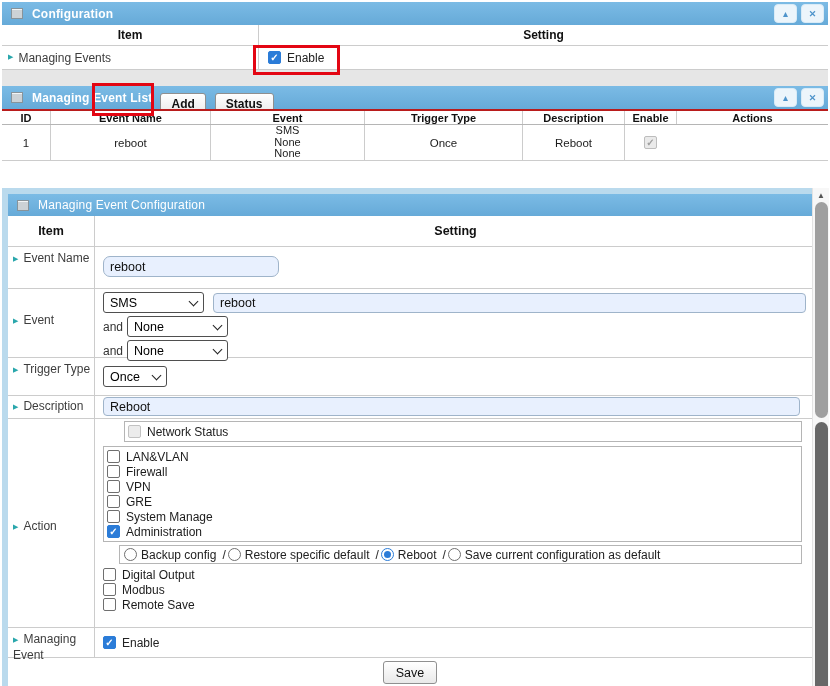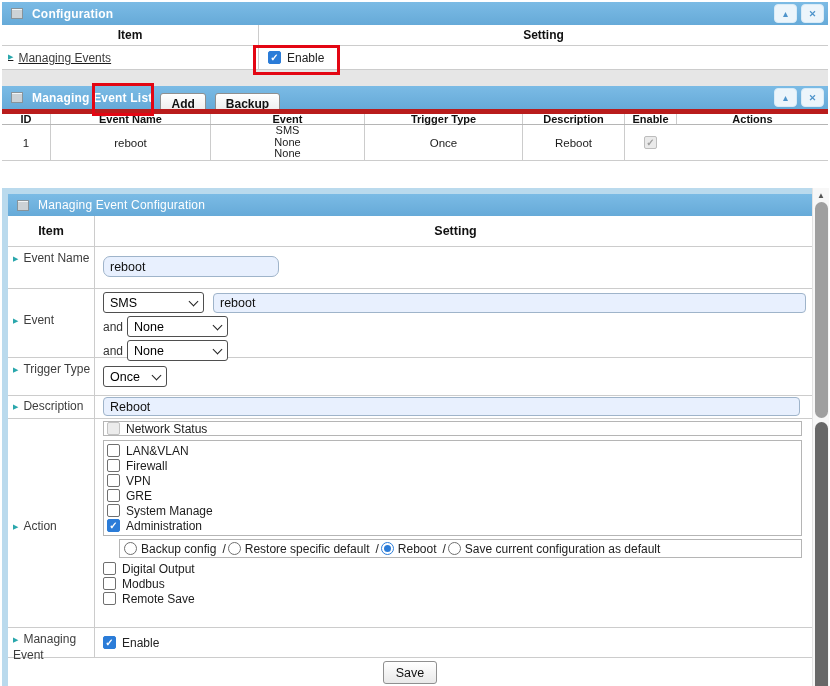--- a/index.html
+++ b/index.html
@@ -44,21 +44,21 @@
           padding:1px 6px;box-sizing:border-box;display:flex;align-items:center;}
   
   .trow{position:absolute;display:flex;box-sizing:border-box;background:#fff;}
   .tcell{box-sizing:border-box;display:flex;align-items:center;}
   .tcell.hd{justify-content:center;font-weight:bold;font-size:12px;color:#111;}
   .vline{border-left:1px solid #ccc;}
   .arr{font-style:normal;color:#2aa7ac;font-size:7px;margin-right:5px;position:relative;top:-1px;}
   .lbltxt{font-size:12px;color:#3d3d3d;}
   .gray{position:absolute;left:2px;top:70px;width:826px;height:16px;background:#e6e6e6;}
   
-  .t2hdr{top:109px;height:16px;border-top:5px solid #b91c1c;border-bottom:1px solid #b5b5b5;}
+  .t2hdr{top:109px;height:16px;border-top:2px solid #b91c1c;border-bottom:1px solid #b5b5b5;}
   .t2hdr .tcell{justify-content:center;font-weight:bold;font-size:11px;color:#111;}
   .t2row{top:125px;height:36px;border-bottom:1px solid #ccc;font-size:11.5px;}
   .t2row .tcell{justify-content:center;}
   .evlines{text-align:center;line-height:11.5px;font-size:11px;}
   
   #p3{position:absolute;left:2px;top:188px;width:810px;height:498px;box-sizing:border-box;
       border-left:6px solid #badaed;border-top:6px solid #badaed;background:#fff;}
   #p3 .hdr3{position:relative;height:22px;background:linear-gradient(#7bbbe5,#66aad8);display:flex;
             align-items:center;color:#fff;font-weight:normal;font-size:12px;}
   .drow{display:flex;border-bottom:1px solid #ccc;box-sizing:border-box;}
@@ -100,39 +100,39 @@
     <span class="hbtn">▴</span>
     <span class="hbtn">✕</span>
   </div>
 
   <div class="trow" style="left:2px;top:25px;width:826px;height:21px;border-bottom:1px solid #ccc;">
     <div class="tcell hd" style="width:256px;">Item</div>
     <div class="tcell hd vline" style="flex:1;">Setting</div>
   </div>
 
   <div class="trow" style="left:2px;top:46px;width:826px;height:24px;border-bottom:1px solid #ccc;">
-    <div class="tcell" style="width:256px;padding-left:6px;text-decoration:underline;">
+    <div class="tcell" style="width:256px;padding-left:6px;">
       <i class="arr">▶</i>
       <span class="lbltxt">Managing Events</span>
     </div>
     <div class="tcell vline" style="flex:1;padding-left:9px;">
       <span class="cb checked">
           <i>✓</i>
         </span>
       <span style="font-size:12px;color:#222;">Enable</span>
     </div>
   </div>
 
   <div class="gray"></div>
 
   <div class="hdr" style="left:2px;top:86px;width:826px;height:23px">
     <span class="winicon"></span>
     <span class="htitle">Managing Event List</span>
     <span class="btn" style="margin-left:8px;">Add</span>
-    <span class="btn" style="margin-left:9px;">Backup</span>
+    <span class="btn" style="margin-left:9px;">Status</span>
     <span class="hsp"></span>
     <span class="hbtn">▴</span>
     <span class="hbtn">✕</span>
   </div>
 
   <div class="trow t2hdr" style="left:2px;width:826px;">
     <div class="tcell" style="width:48px;">ID</div>
     <div class="tcell vline" style="width:160px;">Event Name</div>
     <div class="tcell vline" style="width:154px;">Event</div>
     <div class="tcell vline" style="width:158px;">Trigger Type</div>
@@ -218,21 +218,21 @@
     <div class="drow" style="height:23px;">
       <div class="dlabel" style="padding-top:3px;"><i class="arr">▶</i><span>Description</span></div>
       <div class="dset" style="padding-top:1px;">
         <div class="binput" style="width:calc(100% - 8px);height:19px;">Reboot</div>
       </div>
     </div>
 
     <div class="drow" style="height:209px;">
       <div class="dlabel" style="padding-top:100px;"><i class="arr">▶</i><span>Action</span></div>
       <div class="dset" style="padding-top:2px;">
-        <div class="abox" style="height:15px;display:flex;align-items:center;padding-left:3px;">
+        <div class="abox" style="height:21px;display:flex;align-items:center;padding-left:3px;margin-left:21px;">
           <span class="cb dis"></span>
           <span class="crow" style="height:auto;">Network Status</span>
         </div>
         <div class="abox" style="margin-top:4px;padding:2px 0 2px 3px;">
           <div class="crow">
               <span class="cb"></span>
               <span>LAN&amp;VLAN</span>
             </div>
           <div class="crow">
               <span class="cb"></span>

